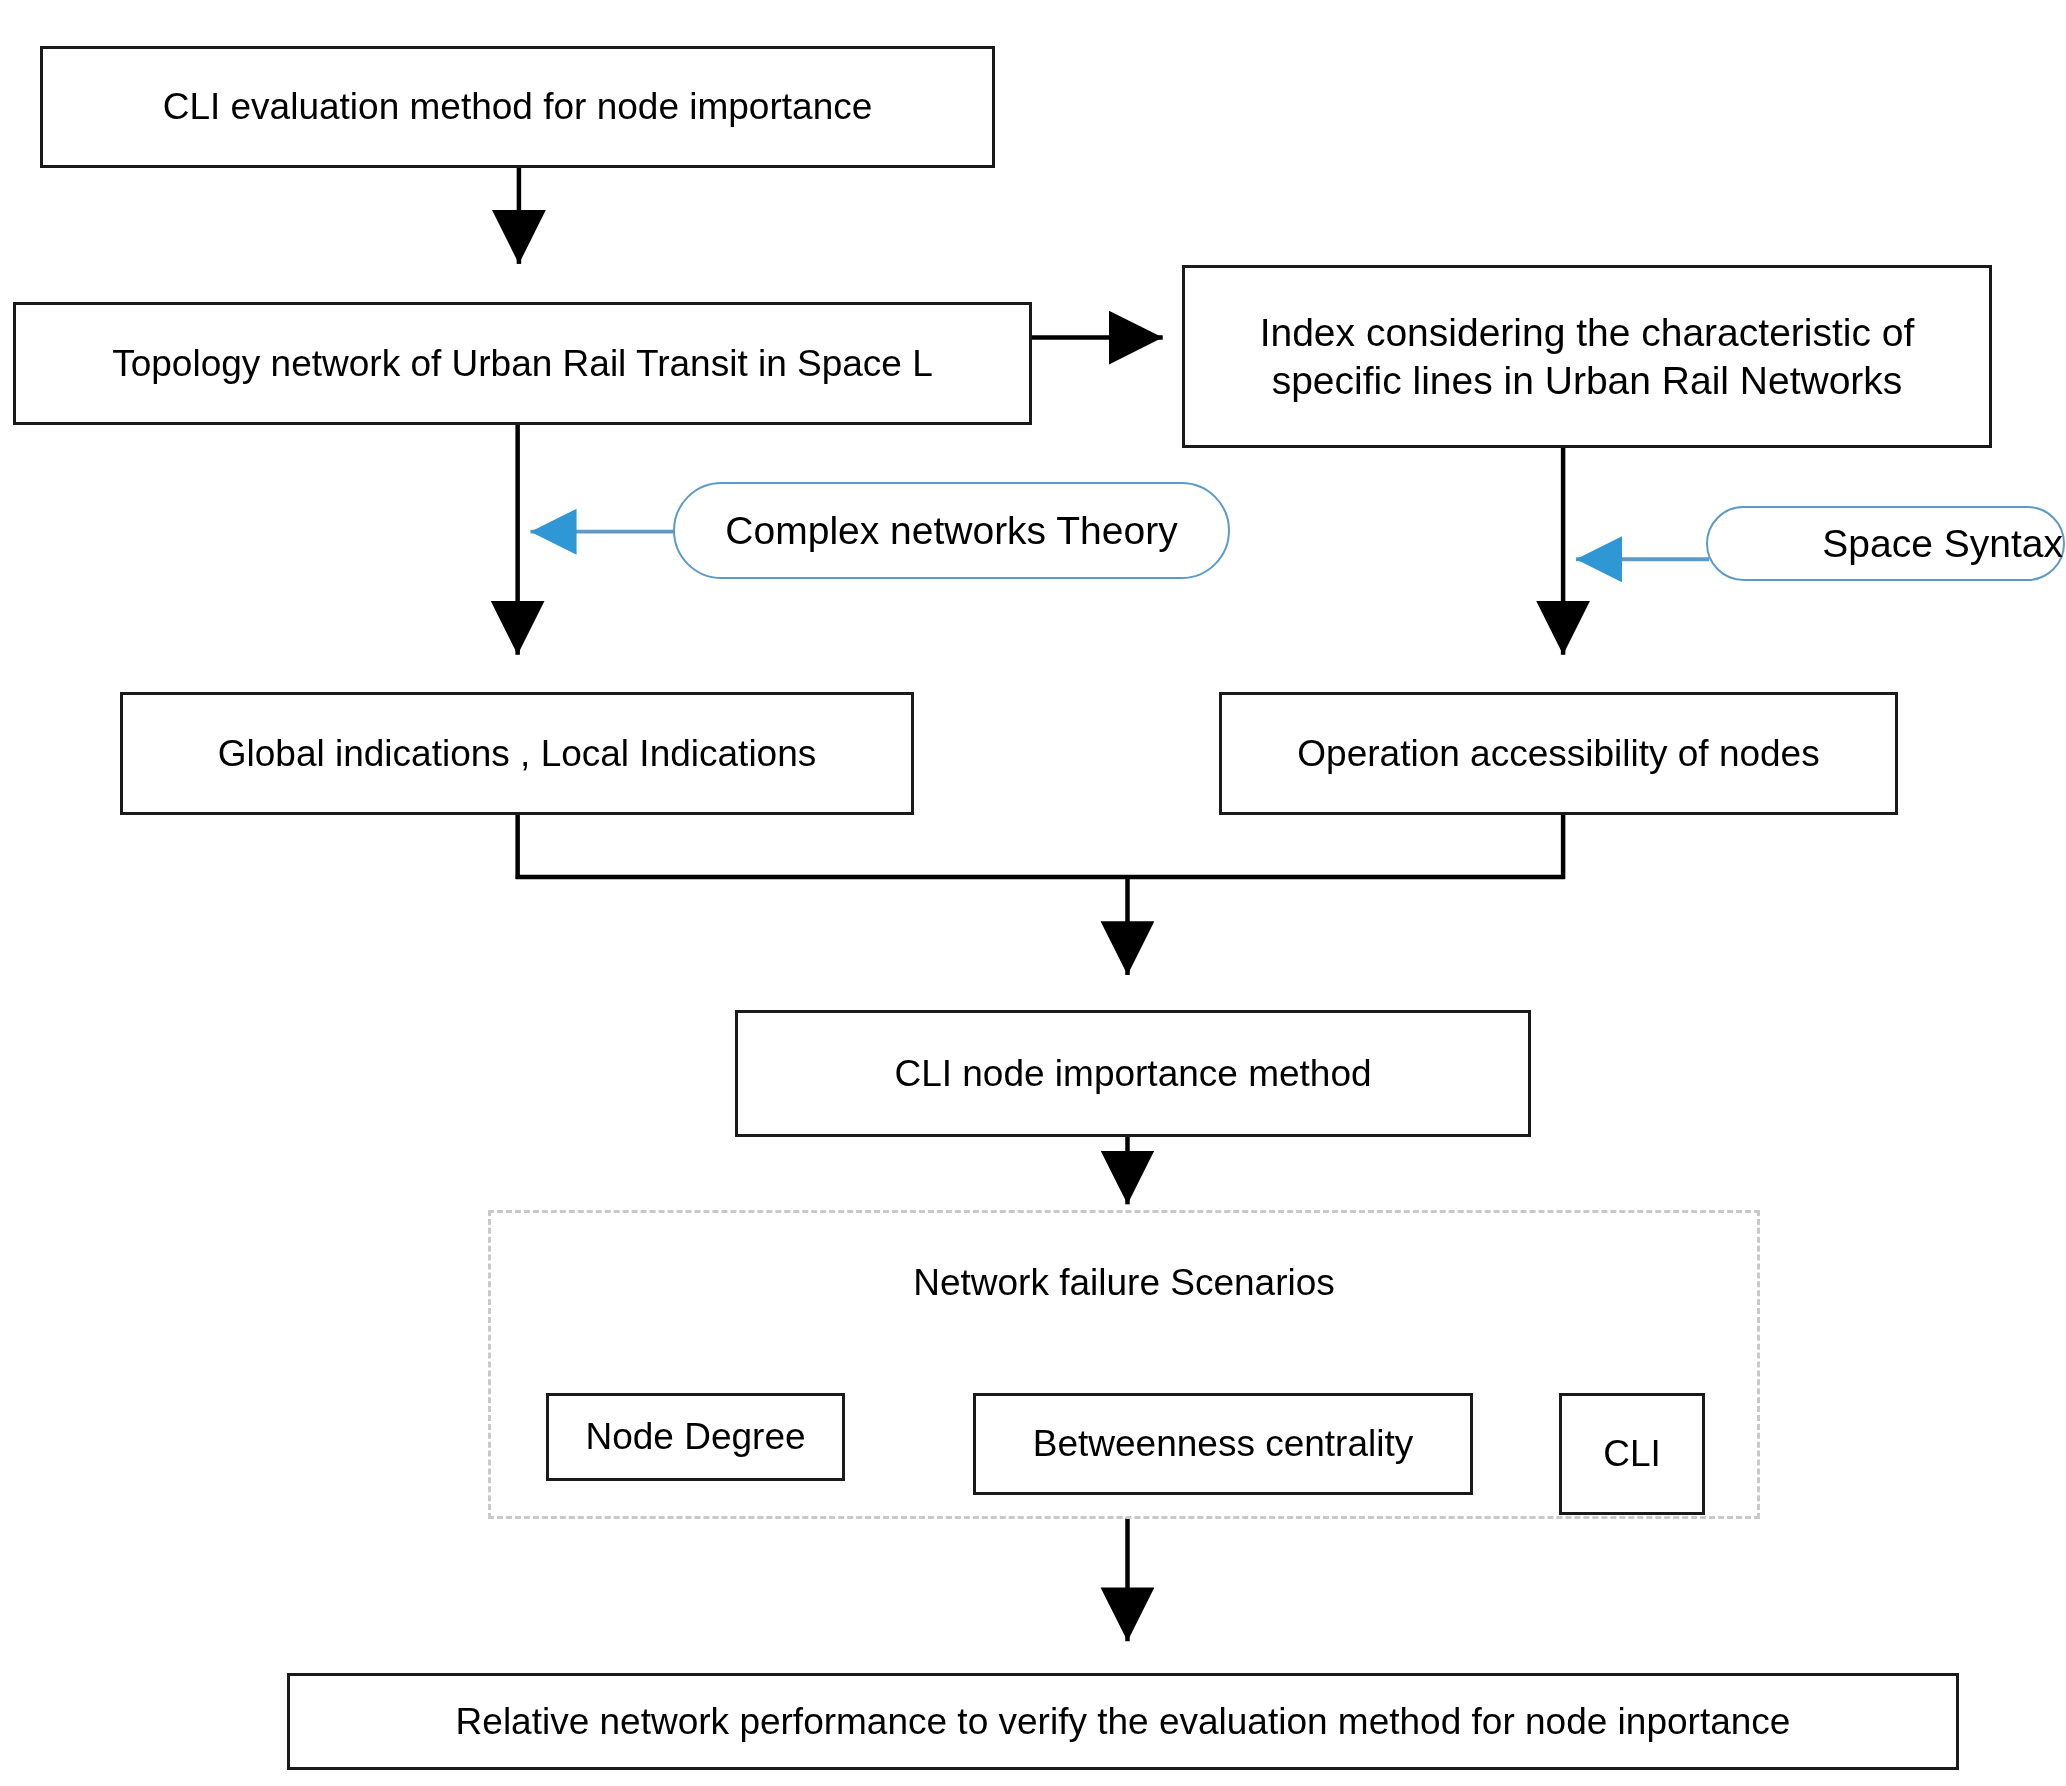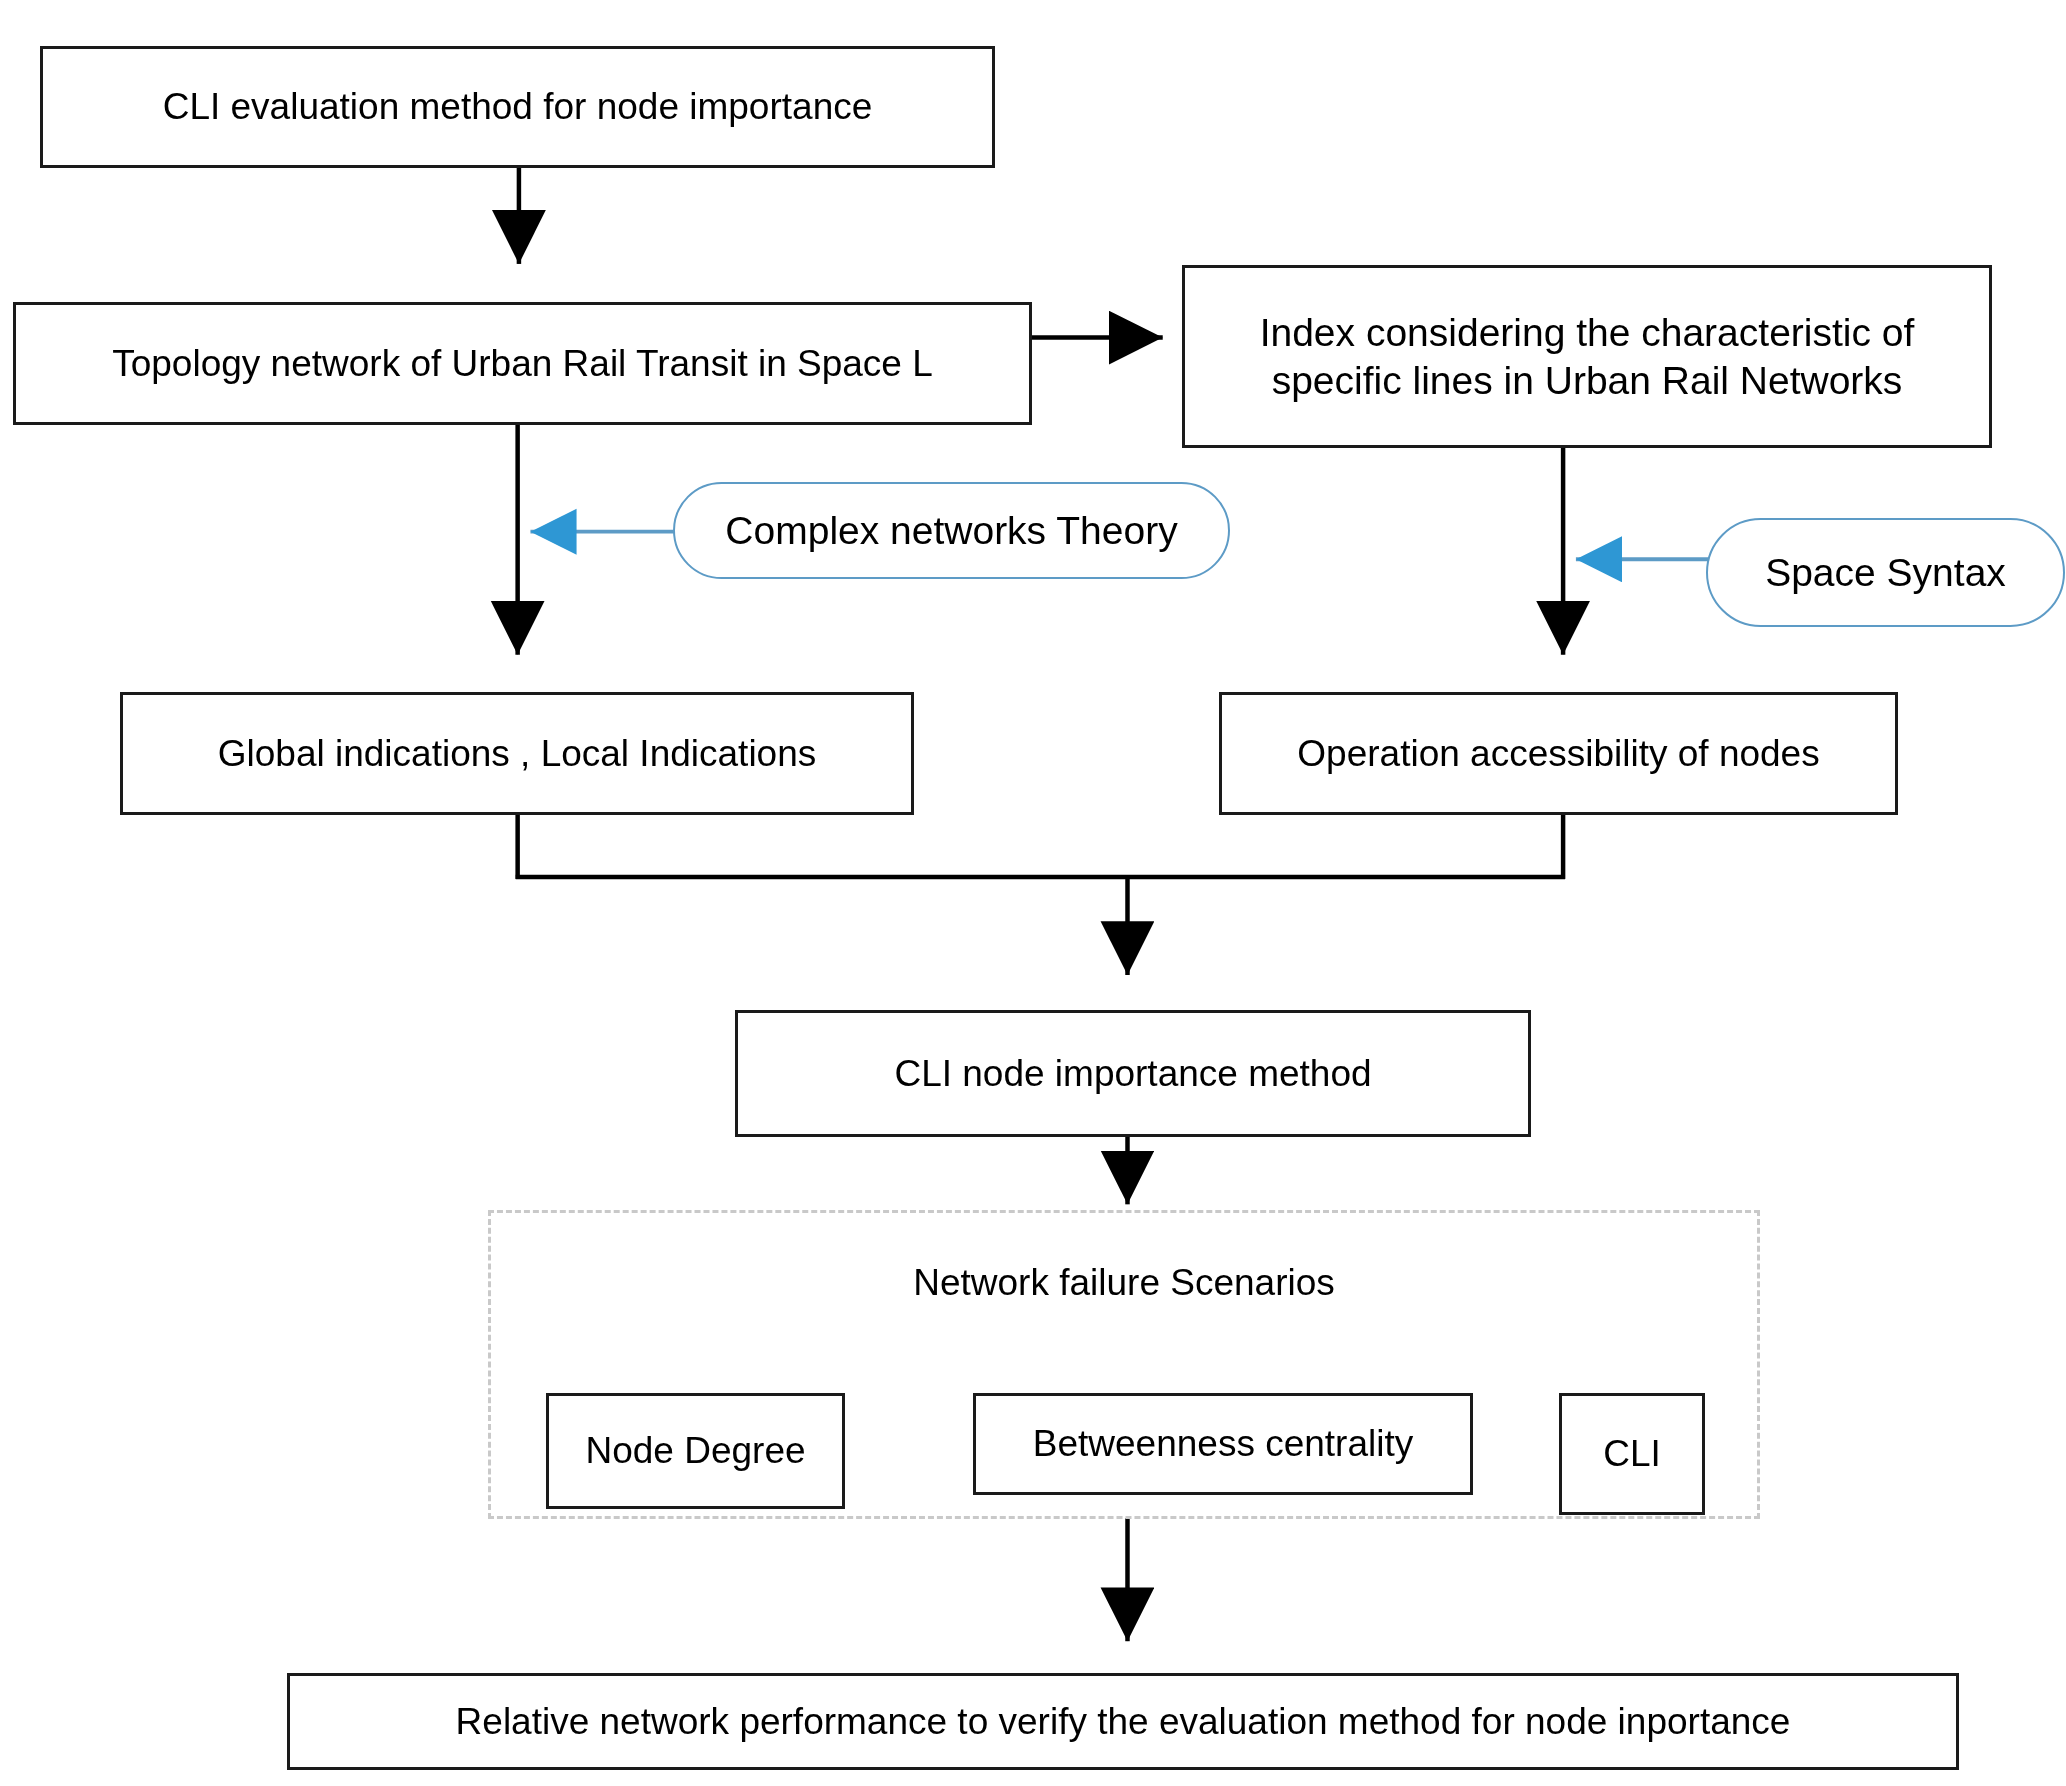--- a/index.html
+++ b/index.html
@@ -125,41 +125,41 @@
 
   <div class="proc-box fs-56" style="left:1182px; top:237px; width:810px; height:183px; flex-direction:column;">
     <span class="label">Index considering the characteristic of</span>
     <span class="label">specific lines in Urban Rail Networks</span>
   </div>
 
   <div class="pill-box fs-56" style="left:673px; top:482px; width:557px; height:97px;">
     <span class="label">Complex networks Theory</span>
   </div>
 
-  <div class="pill-box fs-56" style="left:1706px; top:518px; width:359px; height:109px;">
+  <div class="pill-box fs-56" style="left:1706px; top:506px; width:359px; height:75px;justify-content:flex-end;">
     <span class="label">Space Syntax</span>
   </div>
 
   <div class="proc-box fs-58" style="left:120px; top:664px; width:794px; height:123px;">
     <span class="label">Global indications , Local Indications</span>
   </div>
 
   <div class="proc-box fs-58" style="left:1219px; top:664px; width:679px; height:123px;">
     <span class="label">Operation accessibility of nodes</span>
   </div>
 
   <div class="proc-box fs-58" style="left:735px; top:982px; width:796px; height:127px;">
     <span class="label">CLI node importance method</span>
   </div>
 
   <div class="dashed-group" style="left:488px; top:1210px; width:1272px; height:309px;">
     <div class="group-title fs-58" style="top:49px;">Network failure Scenarios</div>
   </div>
 
-  <div class="proc-box fs-58" style="left:546px; top:1365px; width:299px; height:116px;">
+  <div class="proc-box fs-58" style="left:546px; top:1365px; width:299px; height:88px;">
     <span class="label">Node Degree</span>
   </div>
 
   <div class="proc-box fs-58" style="left:973px; top:1365px; width:500px; height:102px;">
     <span class="label">Betweenness centrality</span>
   </div>
 
   <div class="proc-box fs-58" style="left:1559px; top:1365px; width:146px; height:122px;">
     <span class="label">CLI</span>
   </div>

